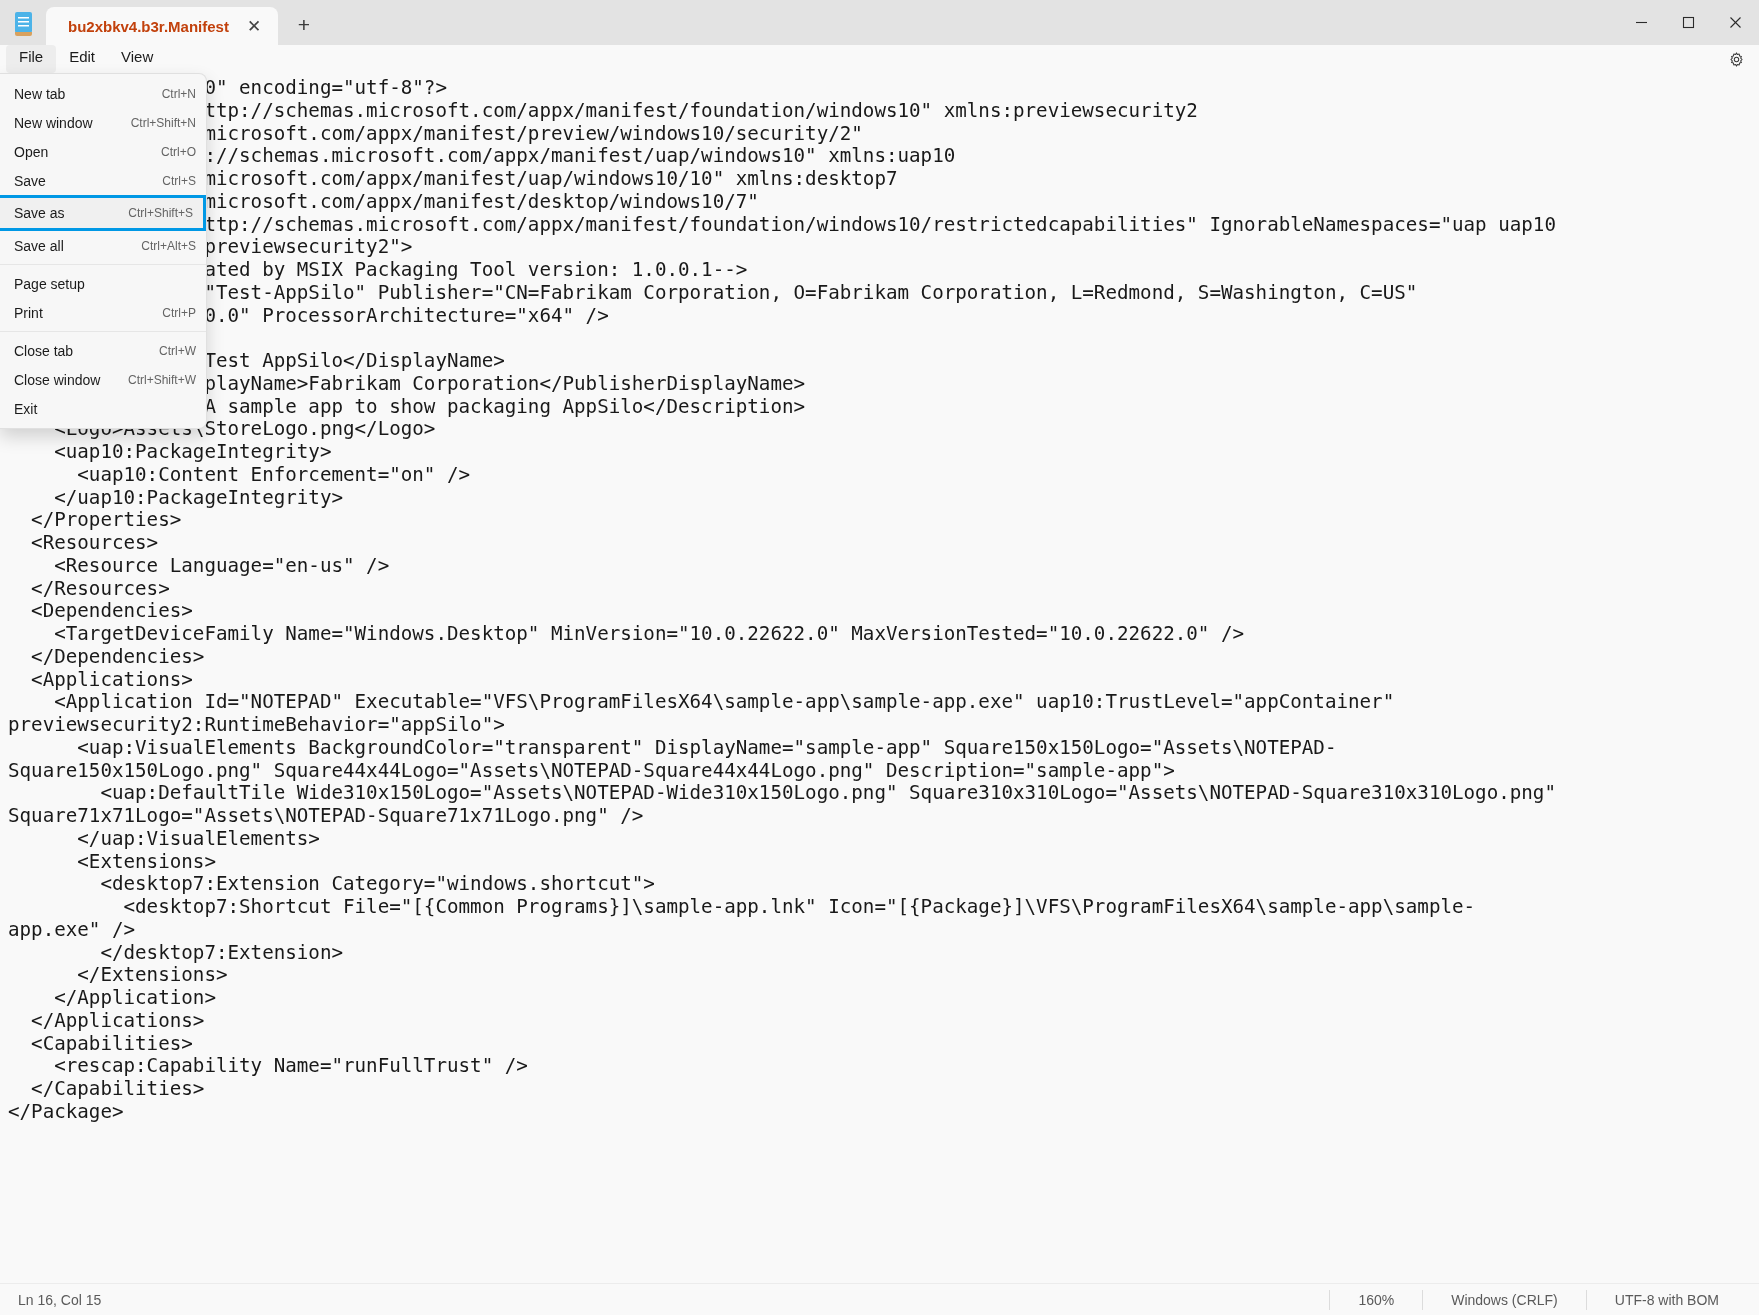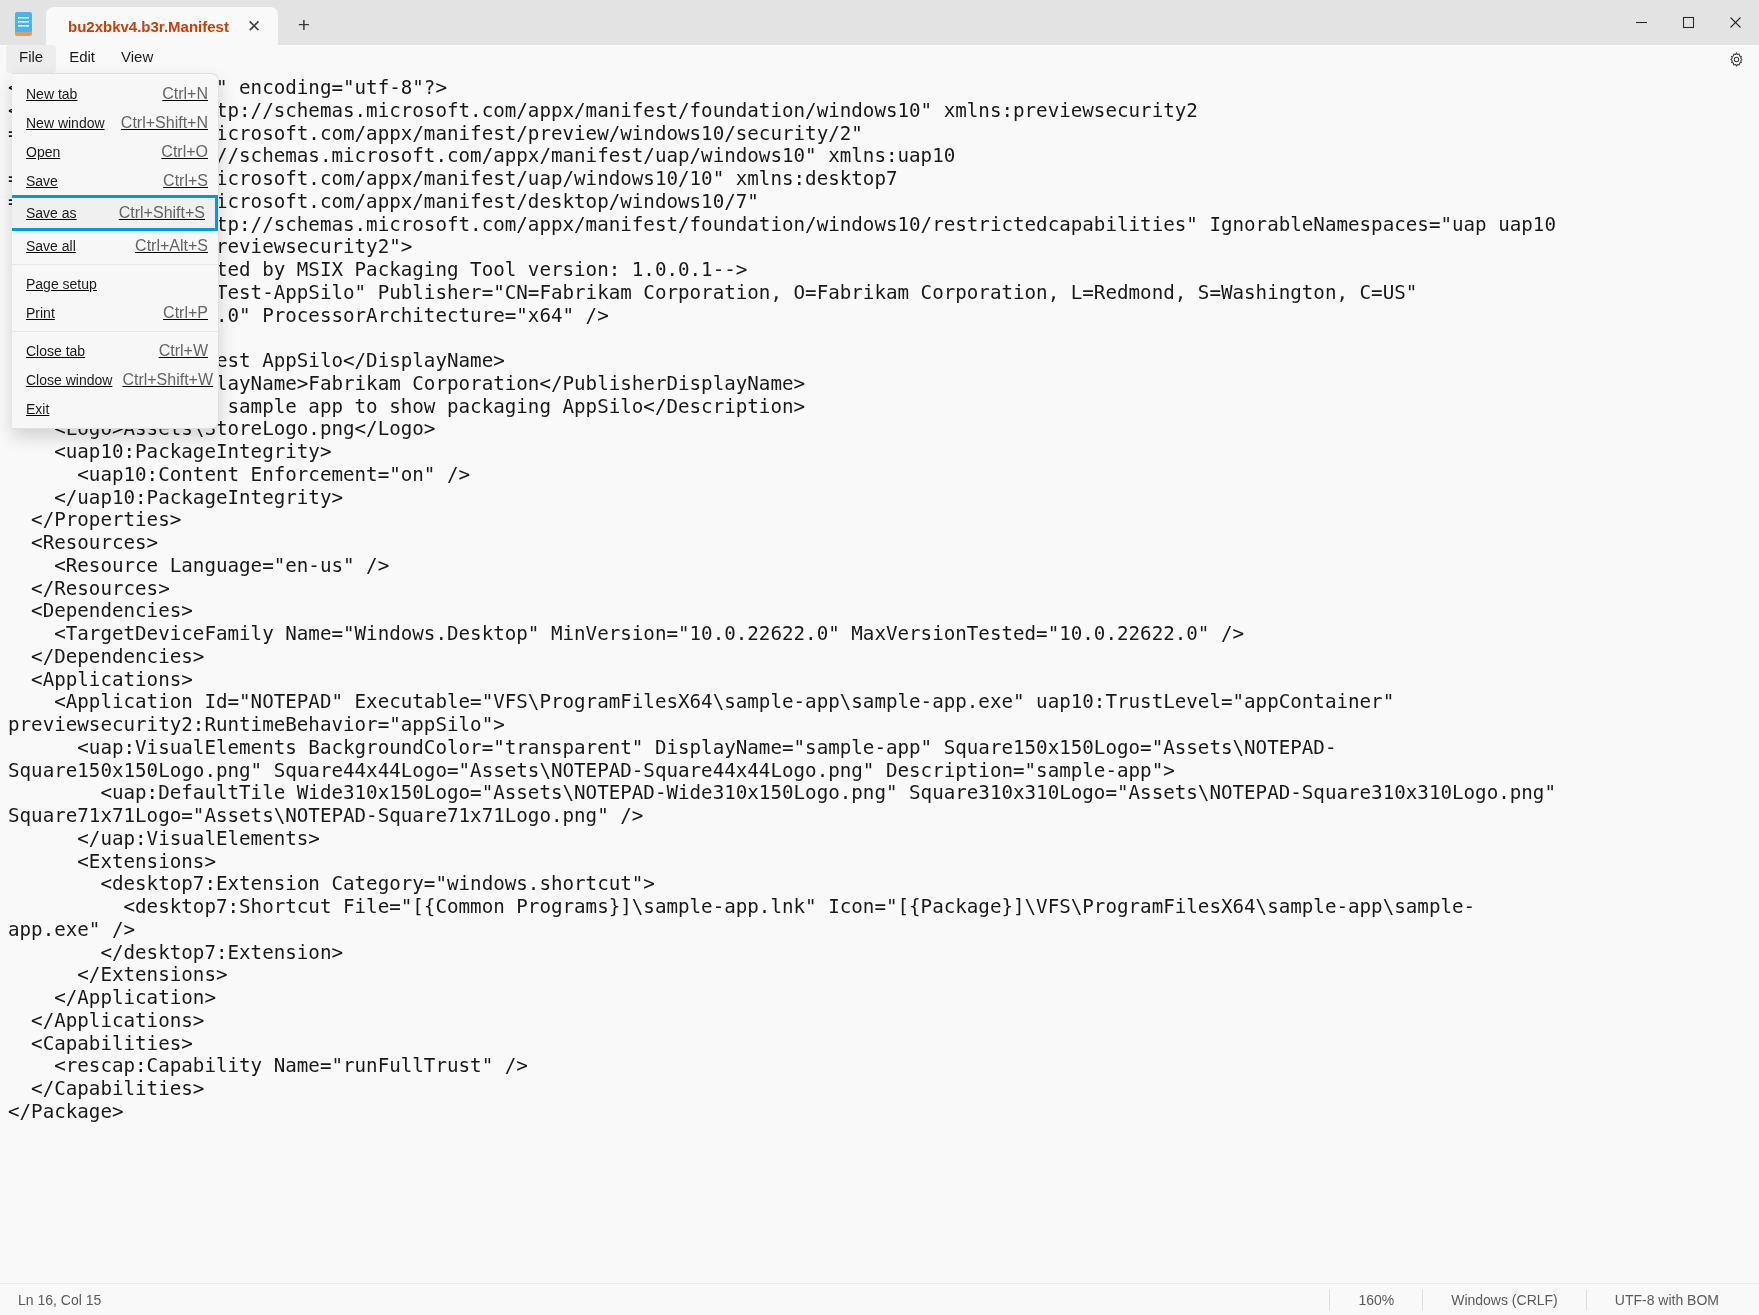--- a/index.html
+++ b/index.html
@@ -116,47 +116,46 @@
     right: 10px;
     top: 2px;
     width: 26px; height: 24px;
     display: flex; align-items: center; justify-content: center;
     color: #3a3a3a;
   }
 
   
   .dropdown {
     position: absolute;
-    left: 12px;
+    left: 0;
     top: 73px;
     width: 207px;
     background: #f7f7f7;
     border: 1px solid #e0e0e0;
     border-left: none;
     border-radius: 0 8px 8px 0;
     box-shadow: 0 8px 18px rgba(0,0,0,0.16);
     padding: 5px 0;
     z-index: 50;
-    text-decoration: underline;
   }
   .dd-item {
     height: 29px;
     display: flex;
     align-items: center;
     padding: 0 10px 0 14px;
     position: relative;
   }
   .dd-label {
     font-size: 14px;
     color: #1b1b1b;
     flex: 1;
     white-space: nowrap;
   }
   .dd-accel {
-    font-size: 16px;
+    font-size: 12px;
     color: #646464;
     white-space: nowrap;
     margin-left: 10px;
   }
   .dd-item.highlight {
     background: #f0f0f0;
     border-top: 3px solid #0098e5;
     border-bottom: 3px solid #0098e5;
     border-right: 3px solid #0098e5;
     height: 36px;

